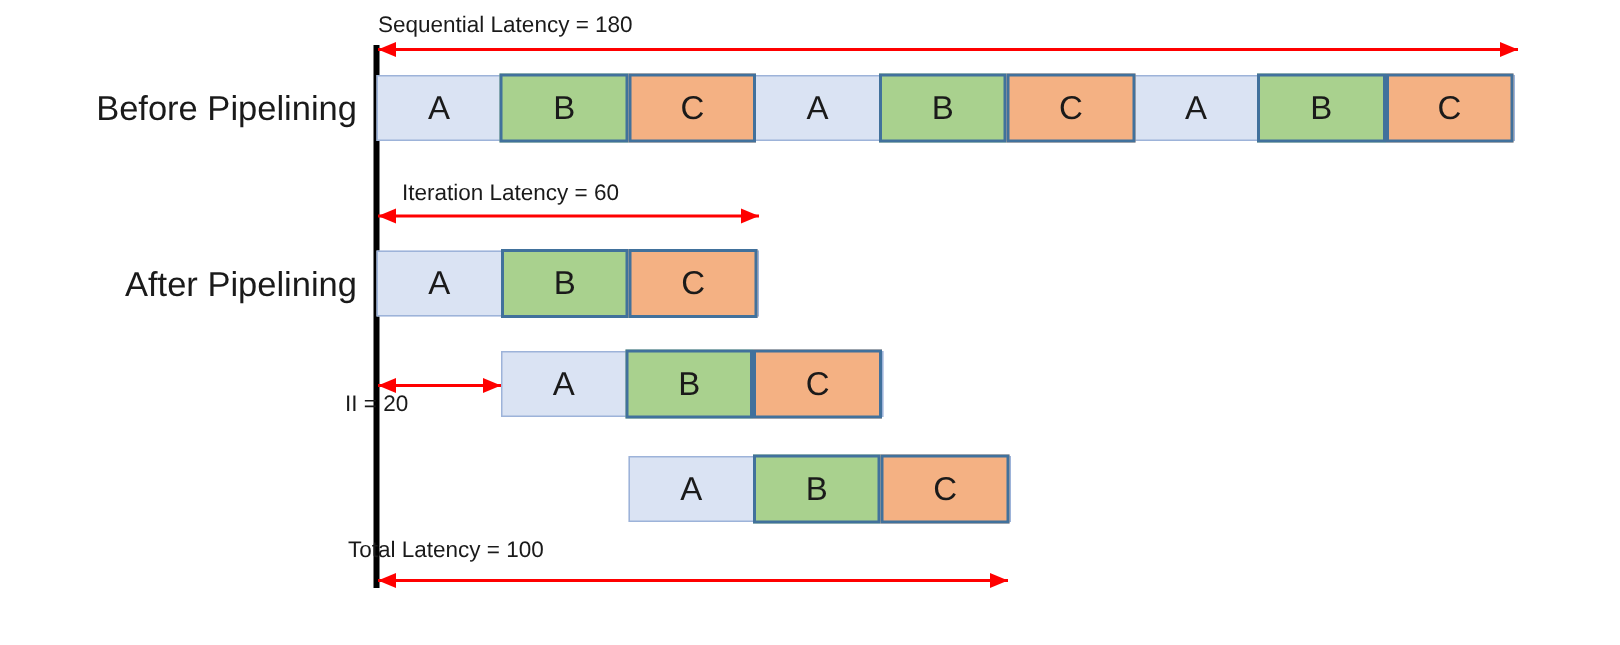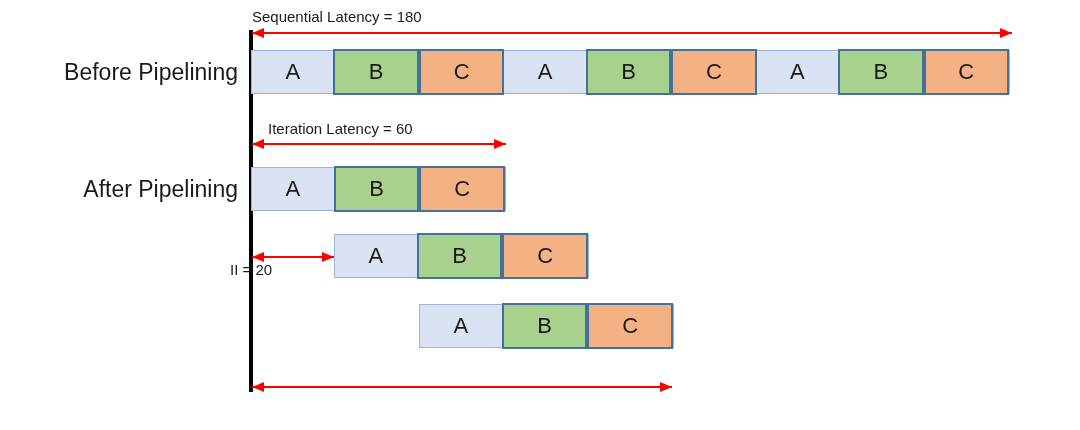--- a/index.html
+++ b/index.html
@@ -160,15 +160,16 @@
     <div class="cell cell-b">B</div>
     <div class="cell cell-c">C</div>
   </div>
 
   <div class="stage-row" id="row-after3">
     <div class="cell cell-a">A</div>
     <div class="cell cell-b">B</div>
     <div class="cell cell-c">C</div>
   </div>
 
+  <div class="caption" id="cap-total">Total Latency = 100</div>
   <div class="harrow" id="arrow-total"></div>
 
 </div>
 
 </body></html>

